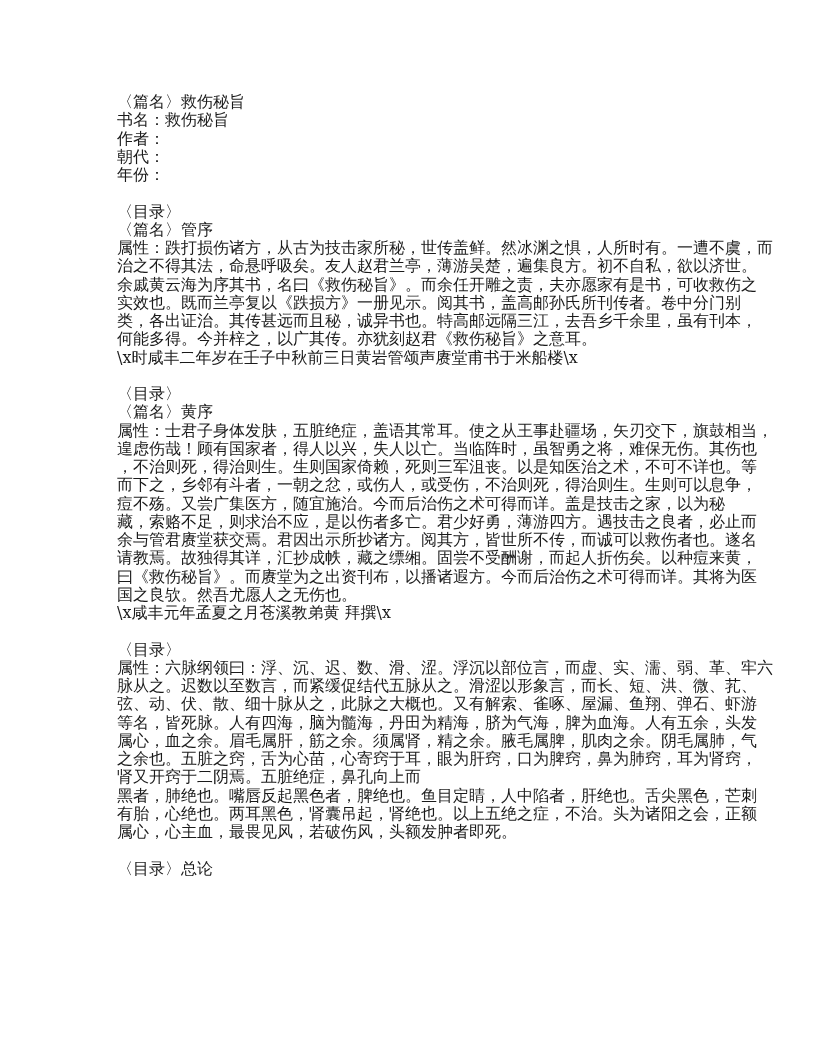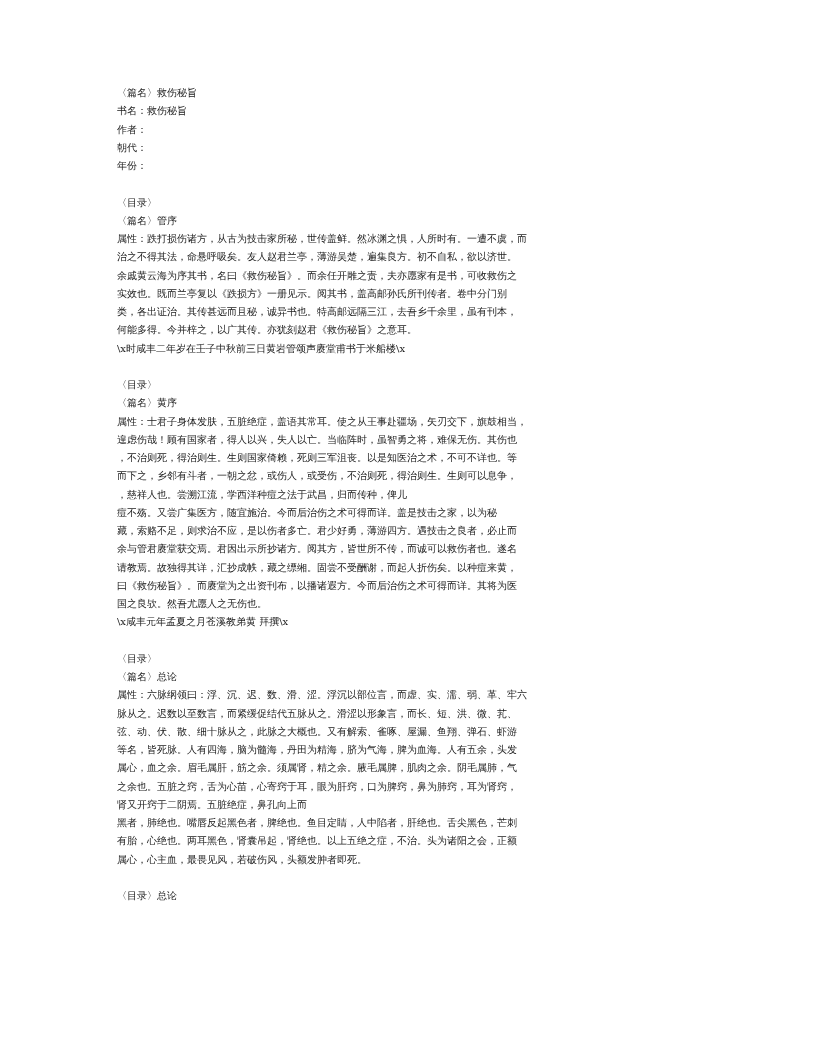--- a/index.html
+++ b/index.html
@@ -1,23 +1,23 @@
 <!DOCTYPE html>
 <html><head>
 <meta charset="utf-8">
 <style>
   html, body { margin: 0; padding: 0; background: #ffffff; }
   body { width: 816px; height: 1056px; position: relative; overflow: hidden; }
   .page {
     position: absolute;
     left: 117px;
-    top: 84px;
+    top: 93px;
     width: 582px;
     font-family: "DejaVu Serif", "Liberation Serif", serif;
-    font-size: 10px;
+    font-size: 16px;
     line-height: 18.25px;
     color: #1a1a1a;
   }
   .line { white-space: nowrap; height: 18.25px; }
   .blank { height: 18.25px; }
 </style>
 </head>
 <body>
 
 <div class="page">
@@ -41,34 +41,32 @@
   </div>
   <div class="blank"></div>
 
   <div class="section">
     <div class="line">〈目录〉</div>
     <div class="line">〈篇名〉黄序</div>
     <div class="line">属性：士君子身体发肤，五脏绝症，盖语其常耳。使之从王事赴疆场，矢刃交下，旗鼓相当，</div>
     <div class="line">遑虑伤哉！顾有国家者，得人以兴，失人以亡。当临阵时，虽智勇之将，难保无伤。其伤也</div>
     <div class="line">，不治则死，得治则生。生则国家倚赖，死则三军沮丧。以是知医治之术，不可不详也。等</div>
     <div class="line">而下之，乡邻有斗者，一朝之忿，或伤人，或受伤，不治则死，得治则生。生则可以息争，</div>
-    <div class="line">，慈祥人也。尝溯江流，学西洋种痘之法于武昌，归而传种，俾儿</div>
     <div class="line">痘不殇。又尝广集医方，随宜施治。今而后治伤之术可得而详。盖是技击之家，以为秘</div>
     <div class="line">藏，索赂不足，则求治不应，是以伤者多亡。君少好勇，薄游四方。遇技击之良者，必止而</div>
     <div class="line">余与管君赓堂获交焉。君因出示所抄诸方。阅其方，皆世所不传，而诚可以救伤者也。遂名</div>
     <div class="line">请教焉。故独得其详，汇抄成帙，藏之缥缃。固尝不受酬谢，而起人折伤矣。以种痘来黄，</div>
     <div class="line">曰《救伤秘旨》。而赓堂为之出资刊布，以播诸遐方。今而后治伤之术可得而详。其将为医</div>
     <div class="line">国之良欤。然吾尤愿人之无伤也。</div>
     <div class="line">\x咸丰元年孟夏之月苍溪教弟黄 拜撰\x</div>
   </div>
   <div class="blank"></div>
 
   <div class="section">
     <div class="line">〈目录〉</div>
-    <div class="line">〈篇名〉总论</div>
     <div class="line">属性：六脉纲领曰：浮、沉、迟、数、滑、涩。浮沉以部位言，而虚、实、濡、弱、革、牢六</div>
     <div class="line">脉从之。迟数以至数言，而紧缓促结代五脉从之。滑涩以形象言，而长、短、洪、微、芤、</div>
     <div class="line">弦、动、伏、散、细十脉从之，此脉之大概也。又有解索、雀啄、屋漏、鱼翔、弹石、虾游</div>
     <div class="line">等名，皆死脉。人有四海，脑为髓海，丹田为精海，脐为气海，脾为血海。人有五余，头发</div>
     <div class="line">属心，血之余。眉毛属肝，筋之余。须属肾，精之余。腋毛属脾，肌肉之余。阴毛属肺，气</div>
     <div class="line">之余也。五脏之窍，舌为心苗，心寄窍于耳，眼为肝窍，口为脾窍，鼻为肺窍，耳为肾窍，</div>
     <div class="line">肾又开窍于二阴焉。五脏绝症，鼻孔向上而</div>
     <div class="line">黑者，肺绝也。嘴唇反起黑色者，脾绝也。鱼目定睛，人中陷者，肝绝也。舌尖黑色，芒刺</div>
     <div class="line">有胎，心绝也。两耳黑色，肾囊吊起，肾绝也。以上五绝之症，不治。头为诸阳之会，正额</div>
     <div class="line">属心，心主血，最畏见风，若破伤风，头额发肿者即死。</div>

